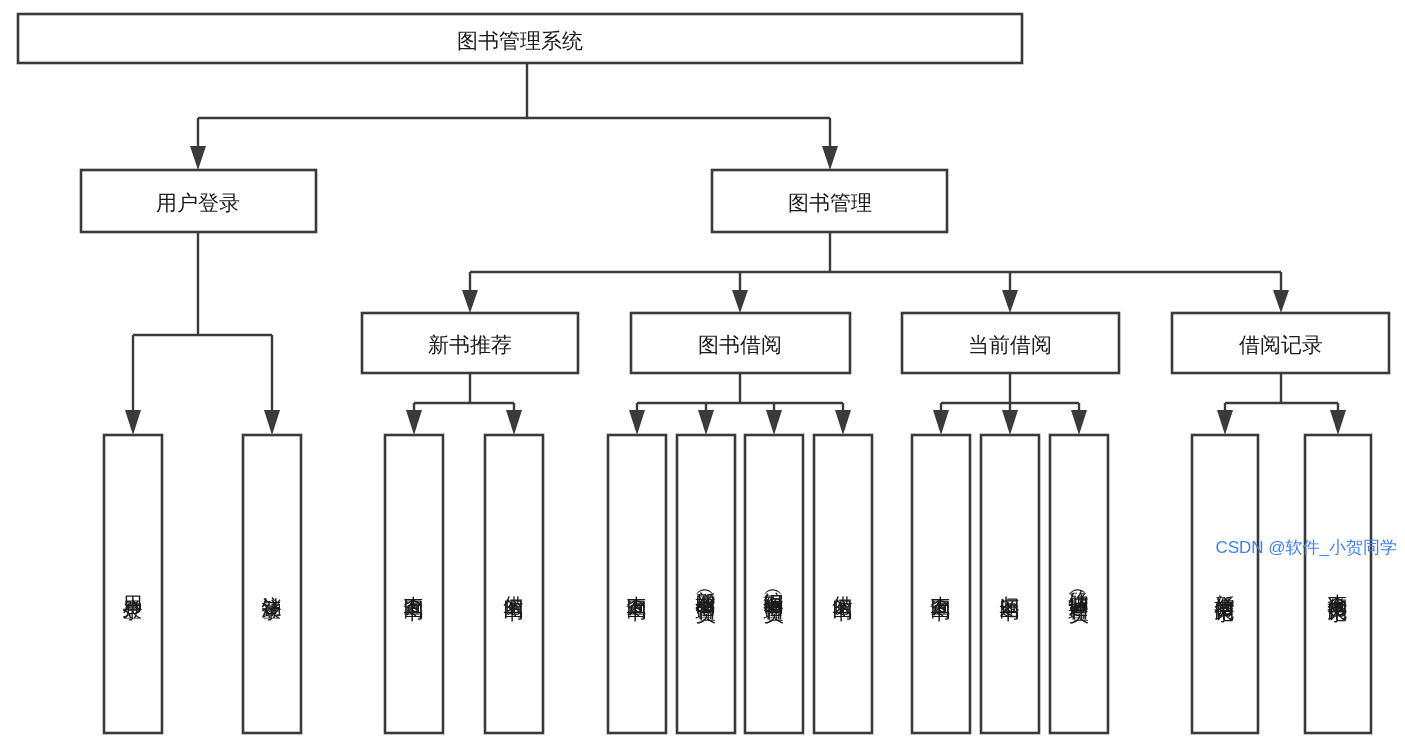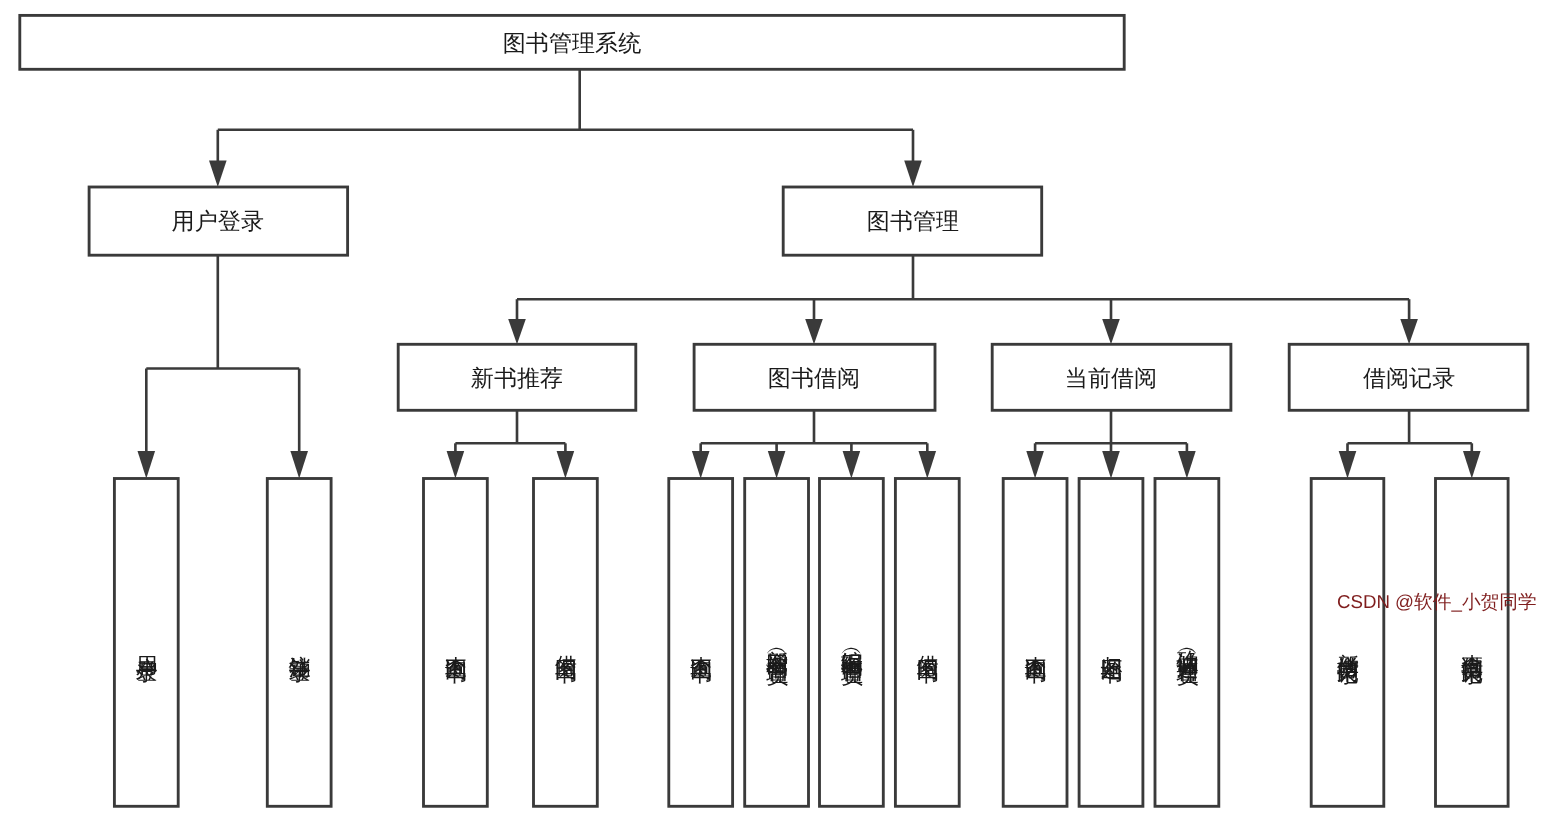--- a/index.html
+++ b/index.html
@@ -54,21 +54,21 @@
     text-orientation: upright;
     text-anchor: middle;
     letter-spacing: 2px;
   }
   .watermark-text {
     position: absolute;
     right: 8px;
     bottom: 6px;
     font-family: "Liberation Sans", "DejaVu Sans", sans-serif;
     font-size: 17px;
-    color: #7f1d1d;
+    color: #3b82f6;
     white-space: nowrap;
     user-select: none;
   }
 </style>
 </head>
 <body>
 
 <div id="diagram-root">
 
   <svg id="tree-svg" viewBox="0 0 1405 747">

